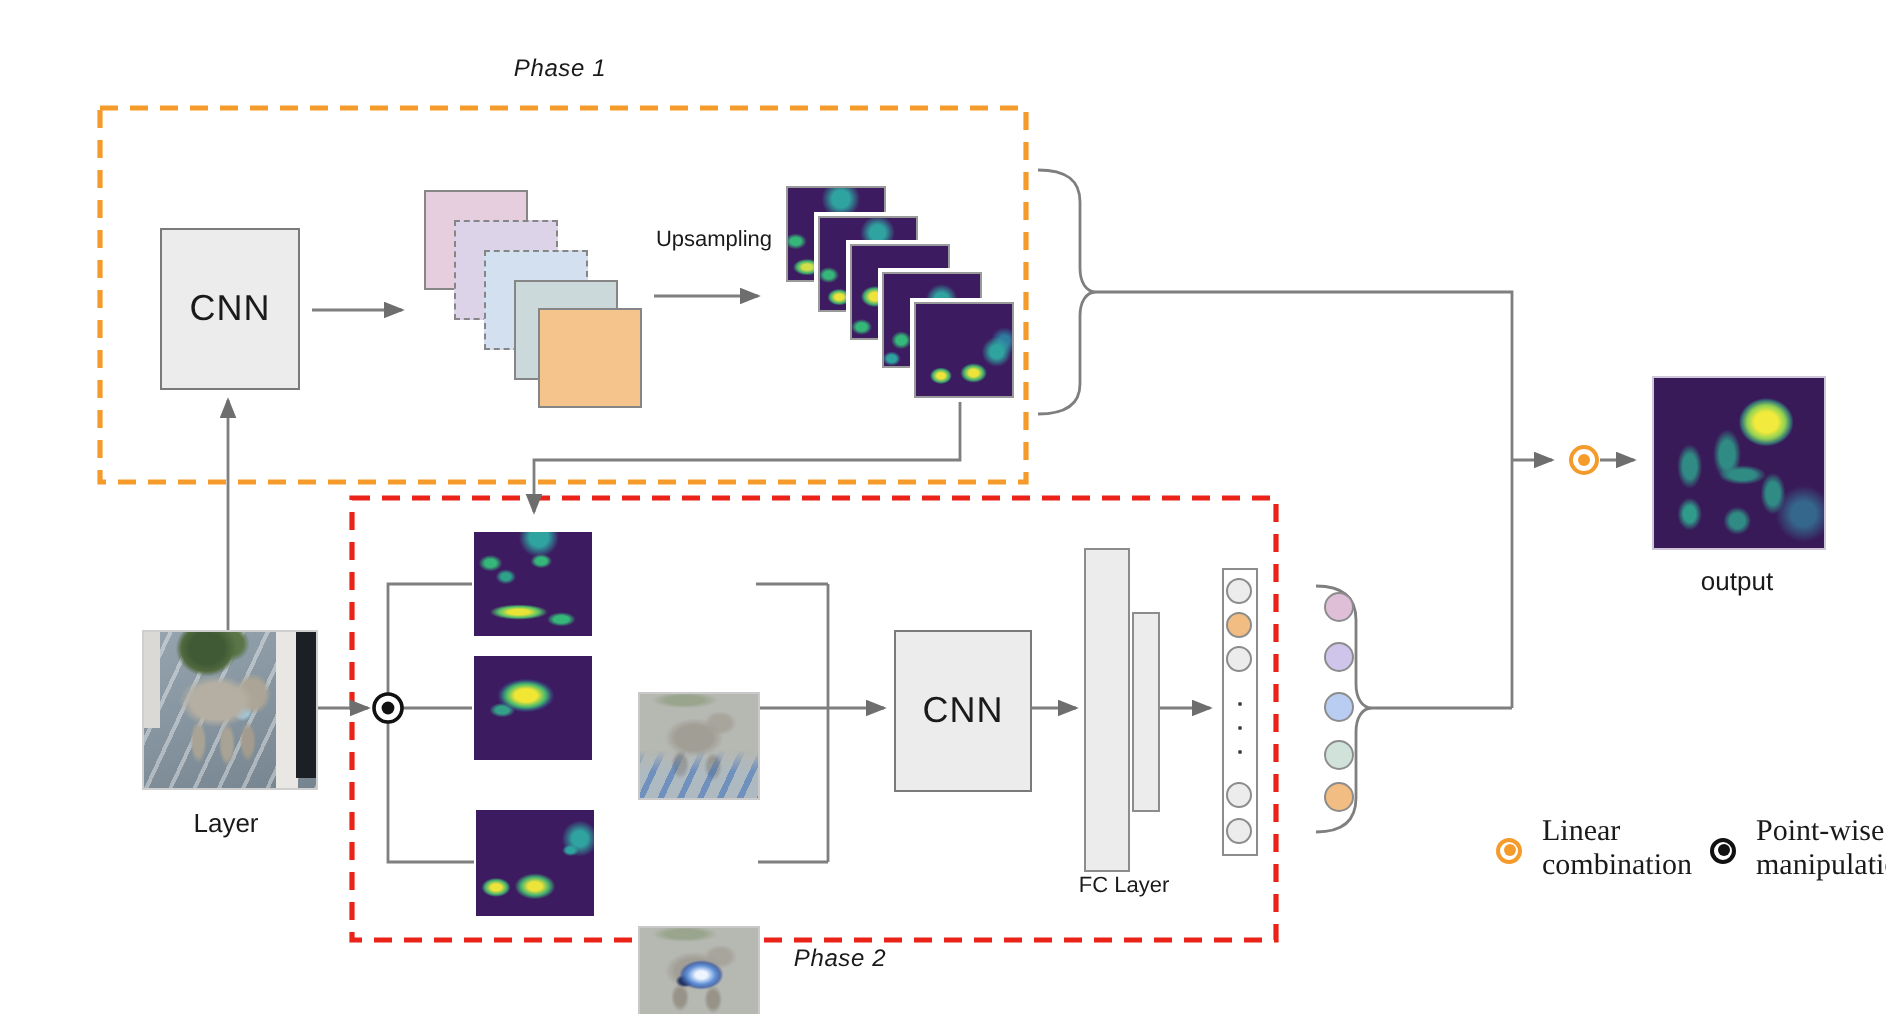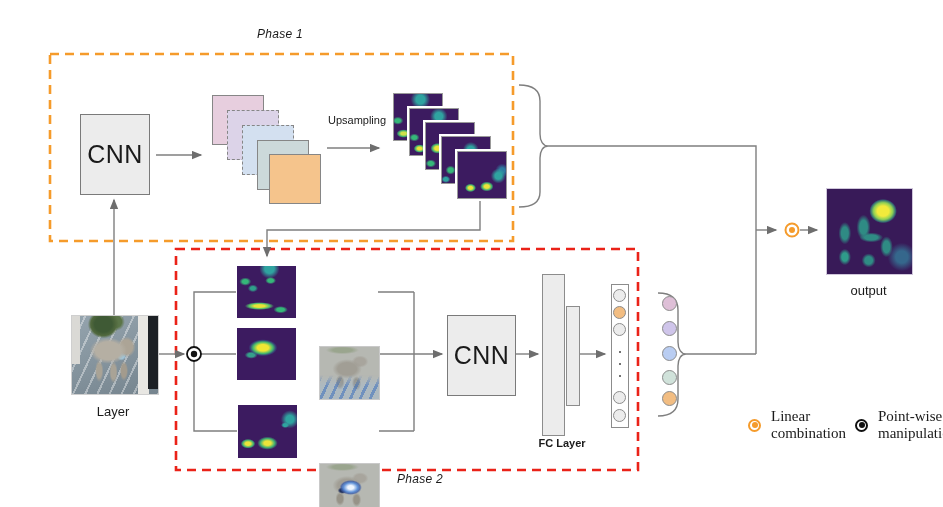--- a/index.html
+++ b/index.html
@@ -11,21 +11,21 @@
   svg.wires{position:absolute;left:0;top:0;}
   .wire{stroke:var(--line-gray);stroke-width:1.4;fill:none;}
   .phase-rect{fill:none;stroke-width:2.6;stroke-dasharray:9 6;}
   .phase-rect.p1{stroke:var(--accent-orange);}
   .phase-rect.p2{stroke:var(--accent-red);}
   .phase-label{font-style:italic;font-size:12px;text-align:center;letter-spacing:.3px;}
   .small-label{font-size:11px;text-align:center;}
   .io-label{font-size:13px;text-align:center;}
   .cnn-box{
     background:var(--box-fill);border:1.5px solid var(--box-border);
-    display:flex;align-items:center;justify-content:center;font-size:25px;letter-spacing:.5px;
+    display:flex;align-items:center;justify-content:center;font-size:18px;letter-spacing:.5px;
   }
   
   .fm{width:50px;height:48px;border:1.2px solid #868686;}
   .fm.dash{border-style:dashed;}
   .fm1{background:var(--fm1);} .fm2{background:var(--fm2);} .fm3{background:var(--fm3);}
   .fm4{background:var(--fm4);} .fm5{background:var(--fm5);}
   
   .p1hm{width:48px;height:46px;background-color:var(--heatmap-bg);border:1px solid #9a9a9a;box-shadow:0 0 0 2px #fff;}
   .p1hm-a{background-image:radial-gradient(circle at 55% 12%,#2fa3a0 0 9%,transparent 20%),
     radial-gradient(ellipse 16% 12% at 8% 58%,#35b779 0 35%,transparent 72%),
@@ -198,21 +198,21 @@
   <div class="abs hm p2hm1" style="left:237px;top:266px;width:59px;height:52px;"></div>
   <div class="abs dogimg dog1" style="left:319px;top:266px;width:59px;height:52px;"></div>
   <div class="abs hm p2hm2" style="left:237px;top:328px;width:59px;height:52px;"></div>
   <div class="abs dogimg dog2" style="left:319px;top:329px;width:59px;height:51px;"></div>
   <div class="abs hm p2hm3" style="left:238px;top:405px;width:59px;height:53px;"></div>
 
   <div class="abs cnn-box" style="left:447px;top:315px;width:67px;height:79px;">CNN</div>
 
   <div class="abs fcbar" style="left:542px;top:274px;width:21px;height:160px;"></div>
   <div class="abs fcbar" style="left:566px;top:306px;width:12px;height:98px;"></div>
-  <div class="abs small-label" style="left:527px;top:437px;width:70px;font-weight:bold;">FC Layer</div>
+  <div class="abs small-label" style="left:527px;top:437px;width:70px;">FC Layer</div>
 
   <div class="abs strip" style="left:611px;top:284px;width:16px;height:142px;">
     <span class="ncirc gray" style="left:0.5px;top:4px;"></span>
     <span class="ncirc orange" style="left:0.5px;top:21px;"></span>
     <span class="ncirc gray" style="left:0.5px;top:38px;"></span>
     <span class="sdot" style="left:6.5px;top:66px;"></span>
     <span class="sdot" style="left:6.5px;top:78px;"></span>
     <span class="sdot" style="left:6.5px;top:90px;"></span>
     <span class="ncirc gray" style="left:0.5px;top:106px;"></span>
     <span class="ncirc gray" style="left:0.5px;top:124px;"></span>

